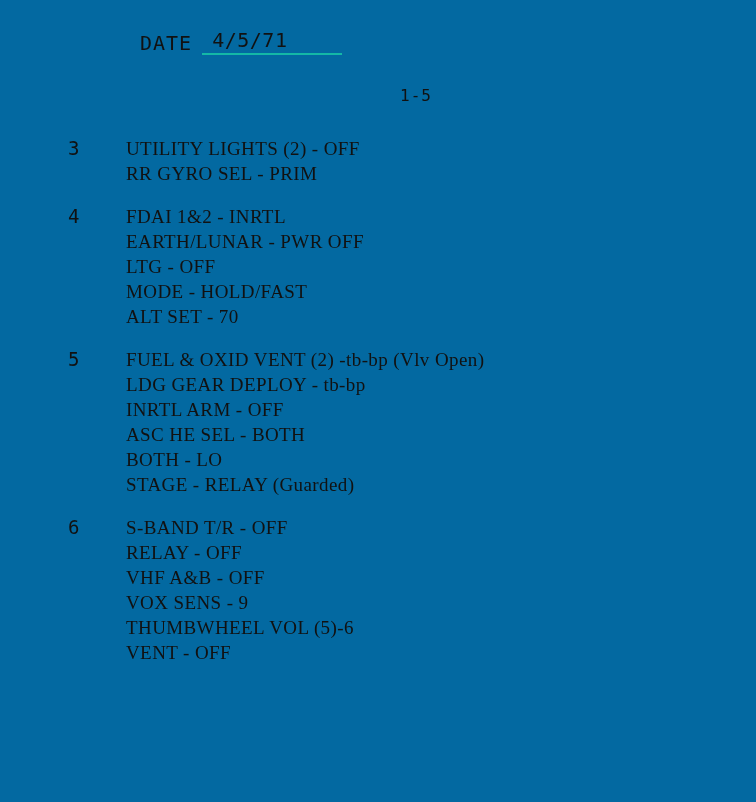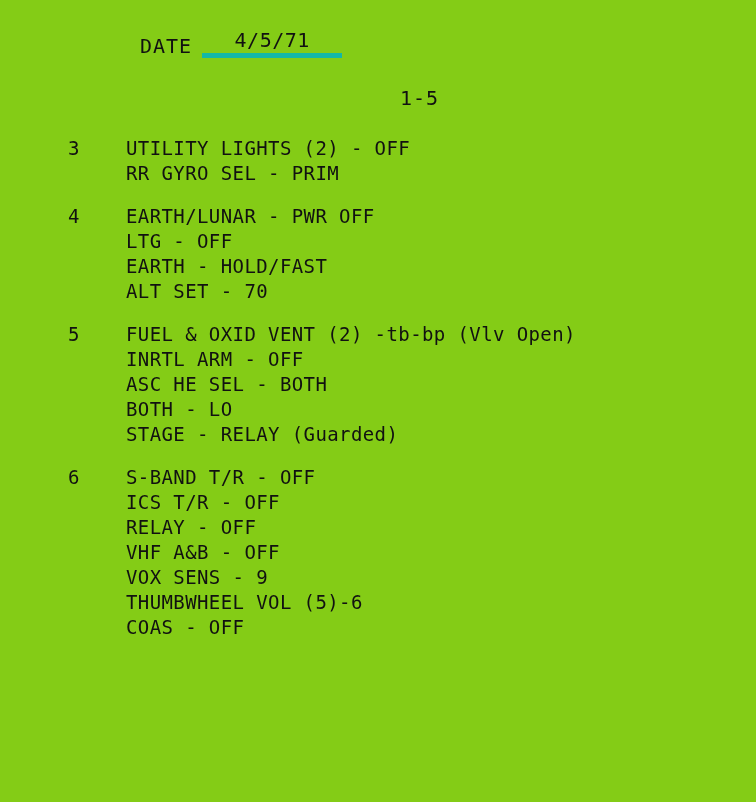--- a/index.html
+++ b/index.html
@@ -11,54 +11,54 @@
     width: 756px;
     height: 802px;
     position: relative;
     font-family: "DejaVu Sans Mono", "Liberation Mono", monospace;
     color: #111111;
     overflow: hidden;
   }
   .page {
     position: absolute;
     inset: 0;
-    background: #84cc16;
+    background: #0369a1;
   }
 
   
   .date-row {
     position: absolute;
     left: 140px;
     top: 28px;
     display: flex;
     align-items: flex-end;
     gap: 10px;
   }
   .date-label {
     font-size: 20px;
     letter-spacing: 1px;
   }
   .date-value-wrap {
     position: relative;
     min-width: 120px;
-    text-align: center;
+    text-align: left;
     padding: 0 10px 1px 10px;
-    border-bottom: 5px solid #14b8a6;
+    border-bottom: 2px solid #14b8a6;
   }
   .date-value {
     font-size: 20px;
     letter-spacing: 0.5px;
   }
 
   
   .page-number {
     position: absolute;
     left: 400px;
     top: 86px;
-    font-size: 20px;
+    font-size: 16px;
     letter-spacing: 1px;
   }
 
   
   .checklist {
     position: absolute;
     left: 0;
     top: 136px;
     width: 756px;
   }
@@ -75,20 +75,21 @@
   }
   .group-lines {
     margin-left: 126px;
     padding-right: 20px;
   }
   .line {
     font-size: 19px;
     line-height: 25px;
     white-space: pre;
     letter-spacing: 0.4px;
+    font-family: Liberation Serif, serif;
   }
 </style>
 </head>
 <body>
 
 <div class="page">
 
   <div class="date-row">
     <span class="date-label">DATE</span>
     <span class="date-value-wrap">
@@ -104,45 +105,46 @@
       <div class="group-num">3</div>
       <div class="group-lines">
         <div class="line">UTILITY LIGHTS (2) - OFF</div>
         <div class="line">RR GYRO SEL - PRIM</div>
       </div>
     </div>
 
     <div class="group">
       <div class="group-num">4</div>
       <div class="group-lines">
+        <div class="line">FDAI 1&amp;2 - INRTL</div>
         <div class="line">EARTH/LUNAR - PWR OFF</div>
         <div class="line">LTG - OFF</div>
-        <div class="line">EARTH - HOLD/FAST</div>
+        <div class="line">MODE - HOLD/FAST</div>
         <div class="line">ALT SET - 70</div>
       </div>
     </div>
 
     <div class="group">
       <div class="group-num">5</div>
       <div class="group-lines">
         <div class="line">FUEL &amp; OXID VENT (2) -tb-bp (Vlv Open)</div>
+        <div class="line">LDG GEAR DEPLOY - tb-bp</div>
         <div class="line">INRTL ARM - OFF</div>
         <div class="line">ASC HE SEL - BOTH</div>
         <div class="line">BOTH - LO</div>
         <div class="line">STAGE - RELAY (Guarded)</div>
       </div>
     </div>
 
     <div class="group">
       <div class="group-num">6</div>
       <div class="group-lines">
         <div class="line">S-BAND T/R - OFF</div>
-        <div class="line">ICS T/R - OFF</div>
         <div class="line">RELAY - OFF</div>
         <div class="line">VHF A&amp;B - OFF</div>
         <div class="line">VOX SENS - 9</div>
         <div class="line">THUMBWHEEL VOL (5)-6</div>
-        <div class="line">COAS - OFF</div>
+        <div class="line">VENT - OFF</div>
       </div>
     </div>
 
   </div>
 </div>
 
 </body></html>

